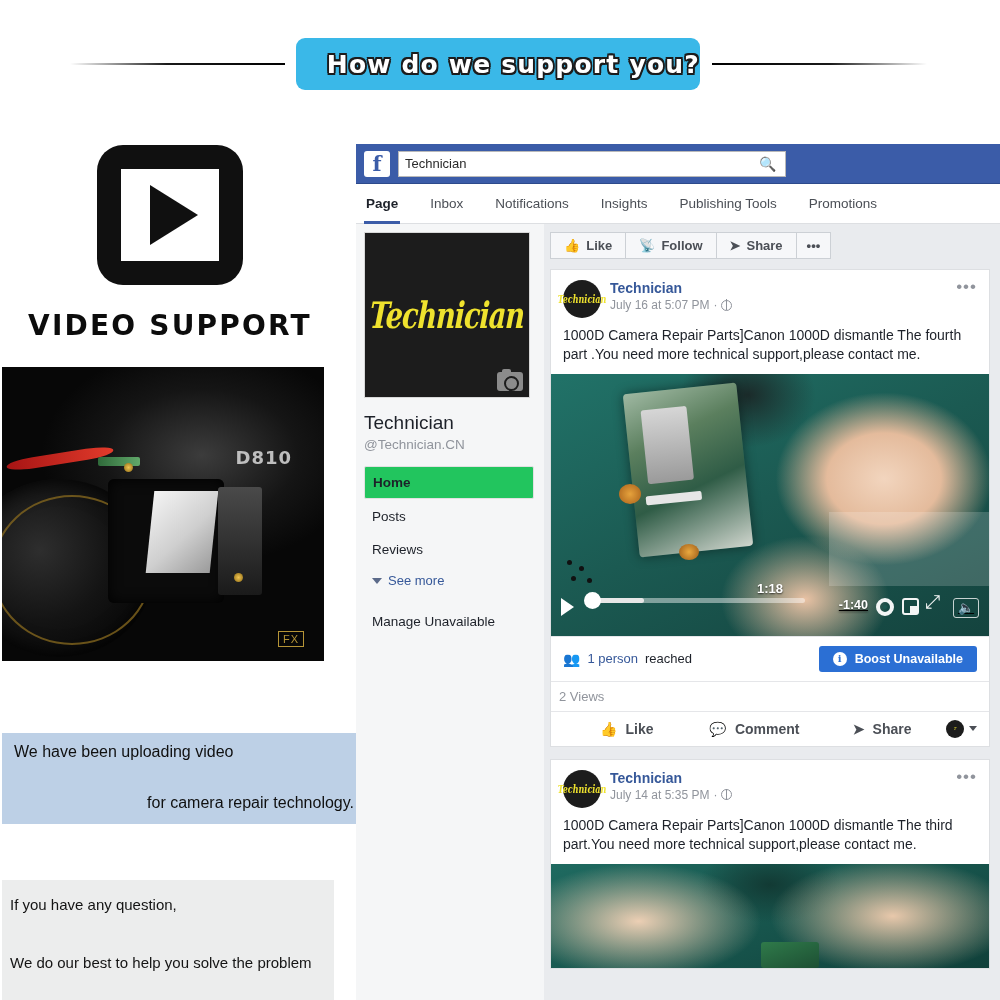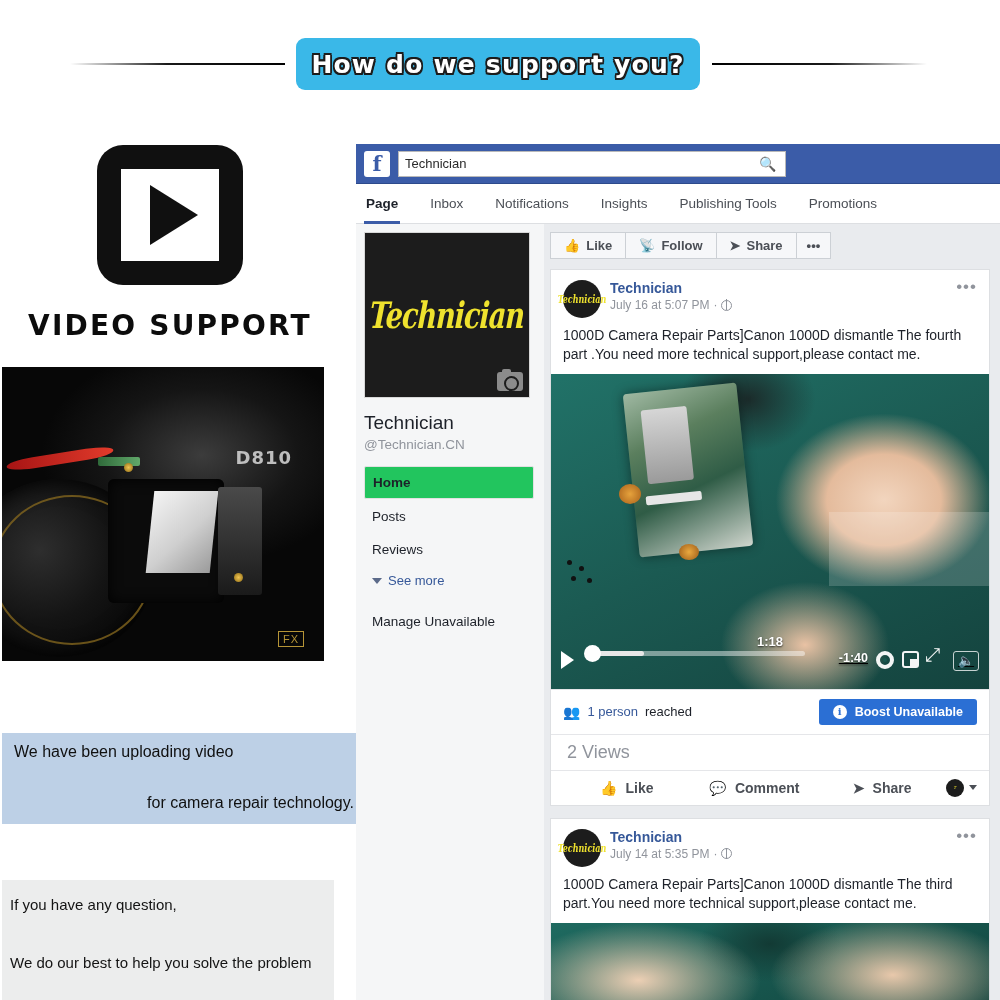--- a/index.html
+++ b/index.html
@@ -14,21 +14,21 @@
   
   .banner-row { position:absolute; left:0; top:38px; width:1000px; height:52px; }
   .rule { position:absolute; top:25px; height:2px; }
   .rule.left { left:70px; width:215px;
     background: linear-gradient(to right, rgba(0,0,0,0) 0%, #1a1a1a 45%, #000 100%); }
   .rule.right { left:712px; width:215px;
     background: linear-gradient(to left, rgba(0,0,0,0) 0%, #1a1a1a 45%, #000 100%); }
   .banner {
     position:absolute; left:296px; top:0; width:404px; height:52px;
     background:#3ab8e8; border-radius:9px;
-    display:flex; align-items:center; justify-content:center;
+    display:flex; align-items:center; justify-content:flex-end;
   }
   .banner-text {
     font-family:"DejaVu Sans", sans-serif;
     font-weight:bold; font-size:25px; letter-spacing:1.2px; color:#ffffff;
     text-shadow:
       -1.6px -1.6px 0 #1c1c1c,  1.6px -1.6px 0 #1c1c1c,
       -1.6px  1.6px 0 #1c1c1c,  1.6px  1.6px 0 #1c1c1c,
        0 -1.8px 0 #1c1c1c, 0 1.8px 0 #1c1c1c,
       -1.8px 0 0 #1c1c1c, 1.8px 0 0 #1c1c1c;
     white-space:nowrap;
@@ -227,21 +227,21 @@
   }
   .post-meta { margin-left:9px; }
   .post-author { font-size:14px; font-weight:bold; color:#365899; }
   .post-time { font-size:12px; color:#90949c; margin-top:2px; display:flex; align-items:center; gap:4px; }
   .globe { width:11px; height:11px; border-radius:50%; border:1.3px solid #90949c; position:relative; }
   .globe::after { content:""; position:absolute; left:3.5px; top:-1.3px; width:0; height:11px; border-left:1.3px solid #90949c; }
   .post-dots { position:absolute; right:12px; top:12px; color:#90949c; font-size:17px; letter-spacing:1px; line-height:10px; }
   .post-text { padding:4px 16px 10px 12px; font-size:14px; color:#1d2129; line-height:1.35; }
 
   
-  .video { position:relative; width:100%; height:315px; overflow:hidden; background:#8b5cf6; }
+  .video { position:relative; width:100%; height:262px; overflow:hidden; background:#8b5cf6; }
   .vid-bg {
     position:absolute; inset:0;
     background:
       radial-gradient(ellipse 150px 120px at 76% 40%, #f2d5be 0%, #e4bb9c 38%, rgba(30,90,82,0) 72%),
       radial-gradient(ellipse 120px 90px at 58% 86%, #e9c2a4 0%, rgba(30,90,82,0) 70%),
       radial-gradient(ellipse 90px 70px at 45% 8%, #1b2b2a 0%, rgba(30,90,82,0) 75%),
       linear-gradient(155deg, #217268 0%, #1b5a52 48%, #14433e 100%);
   }
   .vid-board {
     position:absolute; left:80px; top:14px; width:114px; height:164px;
@@ -293,21 +293,21 @@
   .reach-link { color:#365899; }
   .boost-btn {
     background:#2b6fd4; color:#fff; font-size:12.5px; font-weight:bold;
     padding:6px 14px; border-radius:3px; display:flex; align-items:center; gap:8px;
   }
   .info-ico {
     width:14px;height:14px;border-radius:50%;background:#fff;color:#2b6fd4;
     font-size:10px; font-weight:bold; display:flex;align-items:center;justify-content:center;
     font-family:"DejaVu Serif", serif;
   }
-  .views-row { padding:7px 16px; font-size:18px; color:#90949c; border-top:1px solid #e5e6e9; }
+  .views-row { padding:7px 8px; font-size:13px; color:#90949c; border-top:1px solid #e5e6e9; }
   .engage-row {
     display:flex; align-items:center; border-top:1px solid #e5e6e9; padding:8px 12px;
   }
   .engage-btn { flex:1; display:flex; align-items:center; justify-content:center; gap:8px;
     font-size:14px; color:#4b4f56; font-weight:bold; }
   .engage-right { display:flex; align-items:center; gap:5px; }
   .mini-avatar { width:18px; height:18px; border-radius:50%; background:#1c1c1c;
     display:flex;align-items:center;justify-content:center; }
   .mini-avatar i { font-size:4px; color:#efe22e; font-style:italic; font-family:"DejaVu Serif",serif; }
   .caret-sm { width:0;height:0;border-left:4.5px solid transparent;border-right:4.5px solid transparent;border-top:5.5px solid #4b4f56; }

